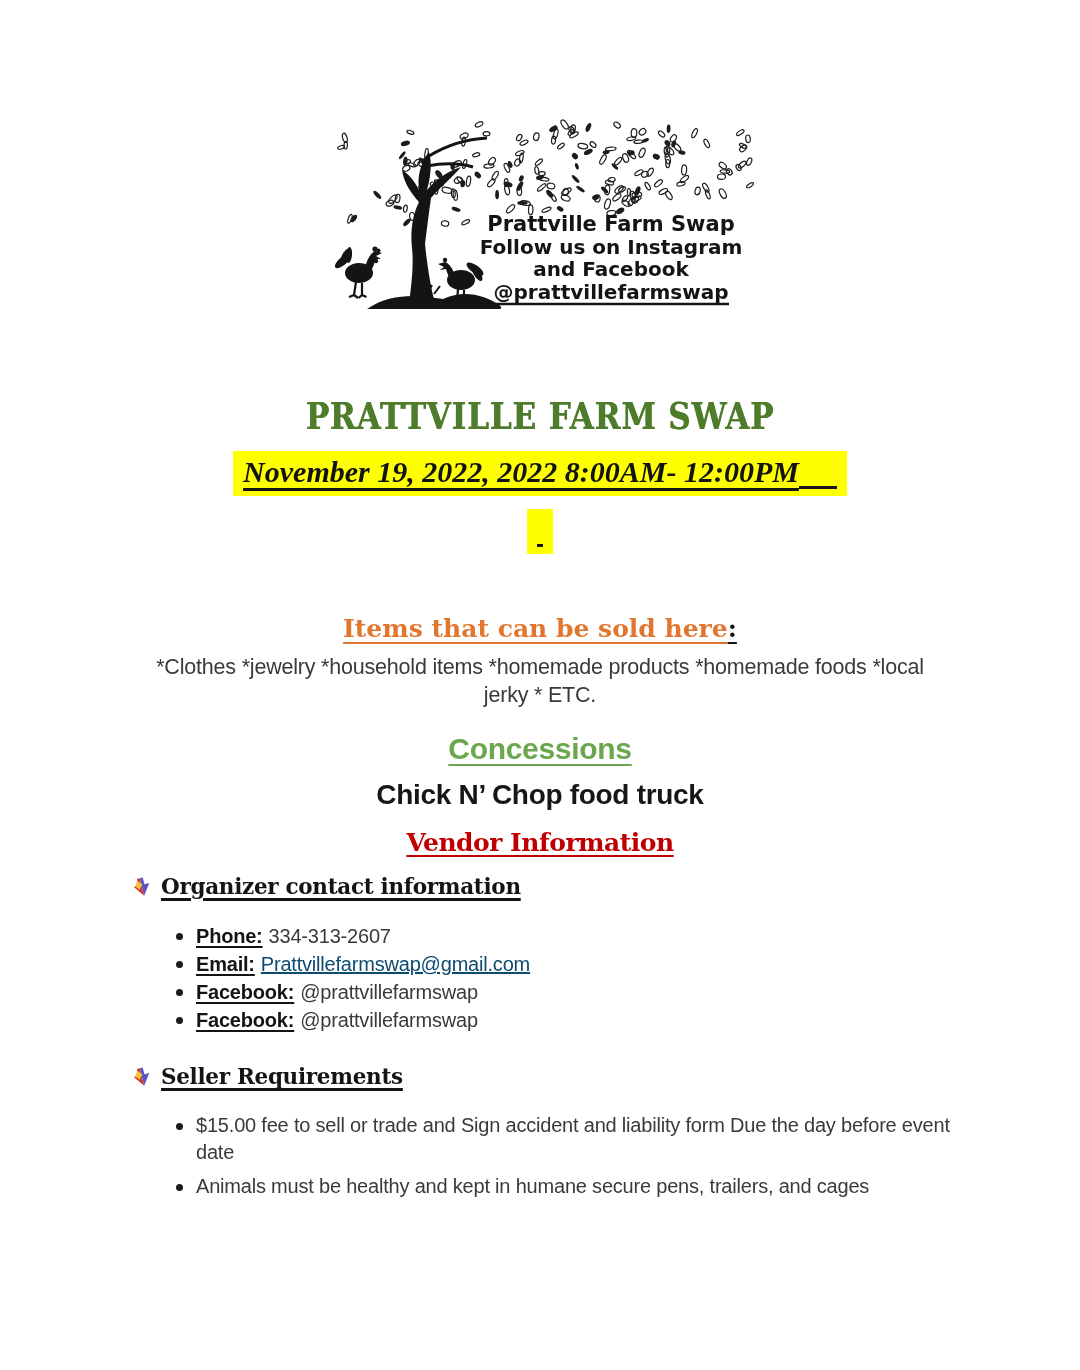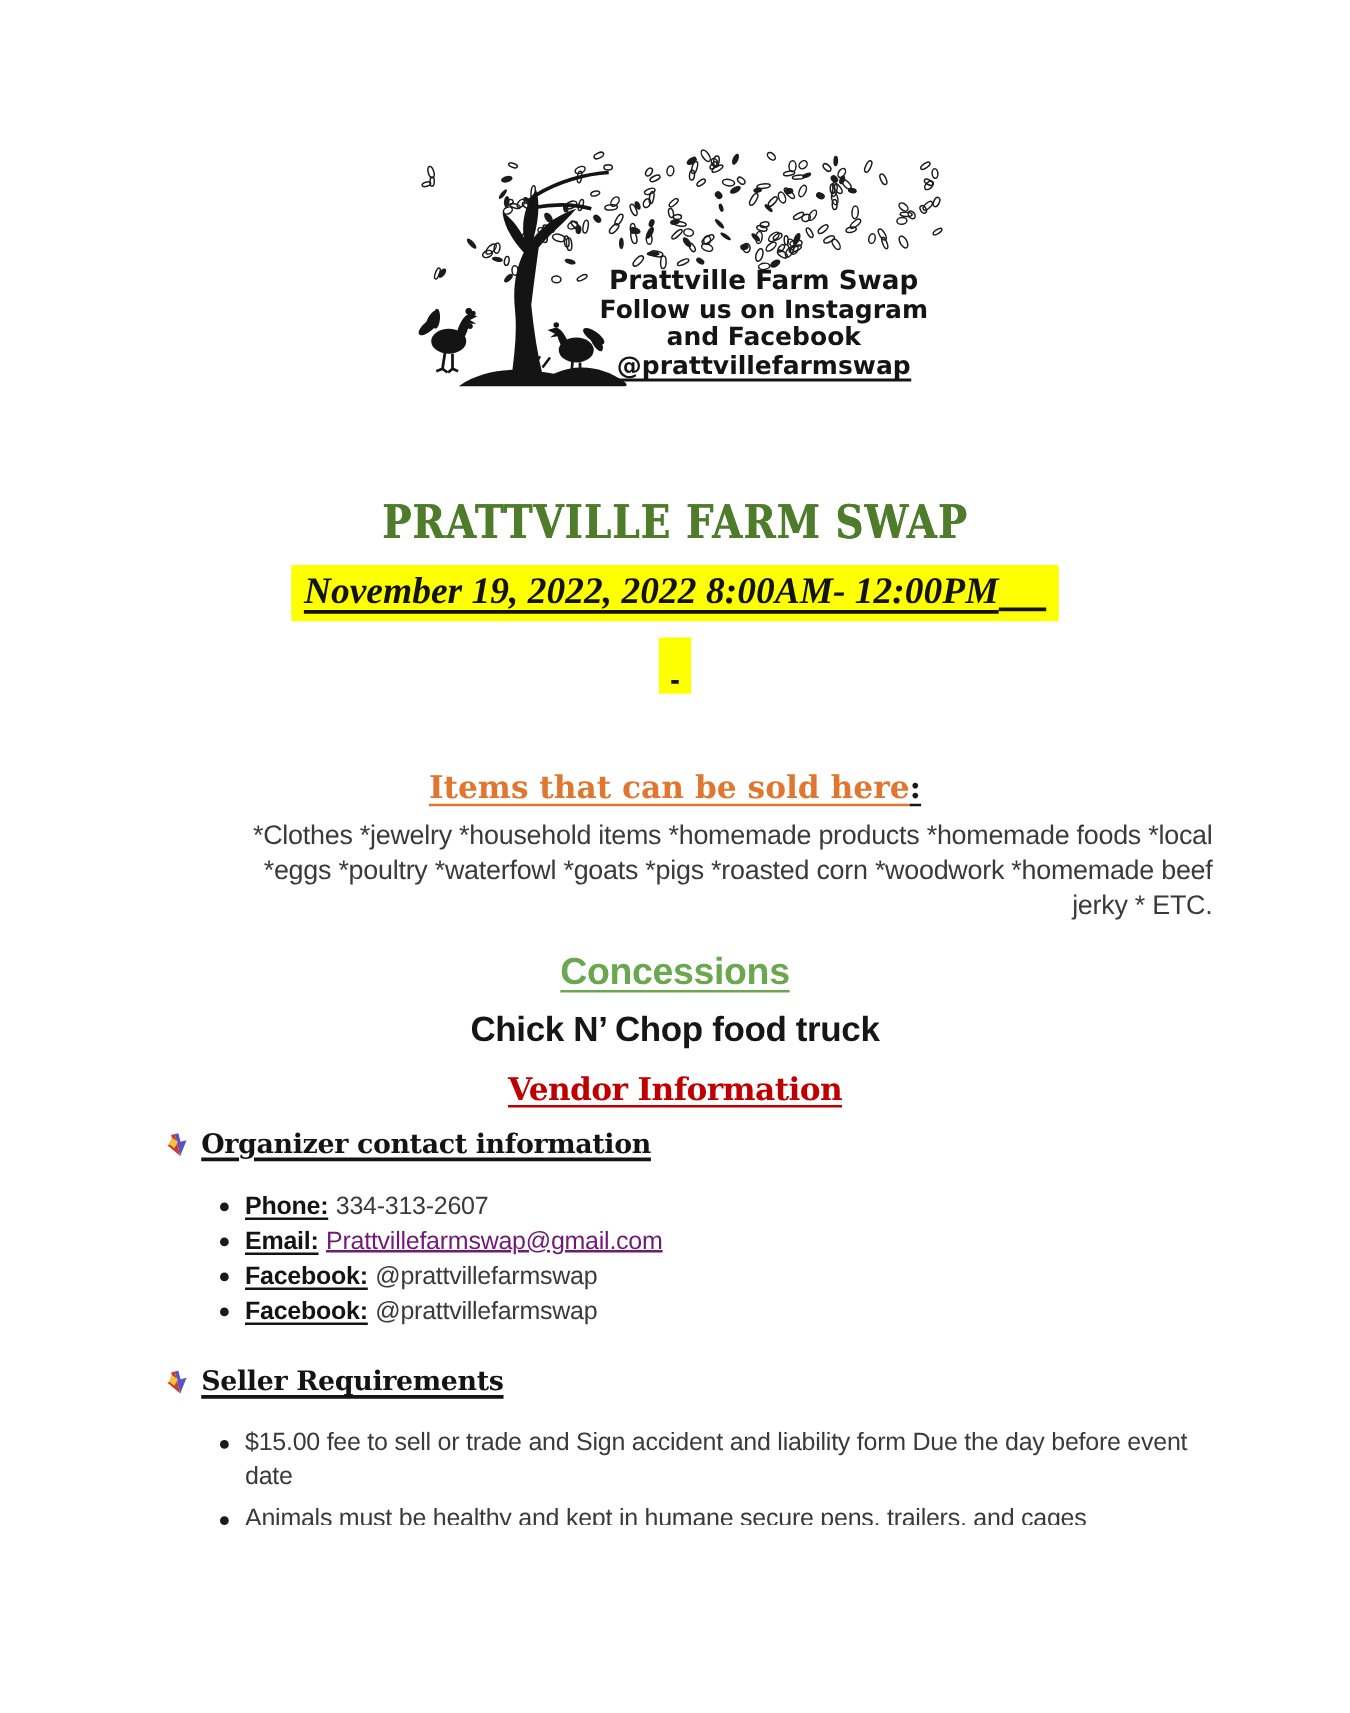--- a/index.html
+++ b/index.html
@@ -25,41 +25,41 @@
     font-family:"Liberation Serif",serif;font-style:italic;font-weight:bold;
     font-size:30px;color:#131313;padding:4px 10px 7px 10px;
   }
   .hl .ul{text-decoration:underline;text-decoration-thickness:3px;text-underline-offset:6px;}
   .hl .ext{display:inline-block;width:38px;height:1px;border-bottom:3px solid #161616;transform:translateY(7px);}
   .hl .ext-sm{width:6px;}
   
   .items-heading{margin-top:60px;text-align:center;font-family:"DejaVu Serif",serif;font-weight:bold;font-size:25px;}
   .items-heading .main{color:#e0762f;text-decoration:underline;text-decoration-thickness:2px;text-underline-offset:5px;}
   .items-heading .colon{color:#161616;text-decoration:underline;text-decoration-thickness:2px;text-underline-offset:5px;}
-  .items-body{margin:10px auto 0;width:860px;text-align:right;font-size:21.5px;line-height:28px;color:#3a3a3a;letter-spacing:-0.2px;}
+  .items-body{margin:10px auto 0;width:860px;text-align:center;font-size:21.5px;line-height:28px;color:#3a3a3a;letter-spacing:-0.2px;}
   
   .concessions{margin-top:23px;text-align:center;font-weight:bold;font-size:30px;color:#6aa74e;letter-spacing:-0.3px;}
   .concessions span{text-decoration:underline;text-decoration-thickness:2px;text-underline-offset:5px;}
   .food-truck{margin-top:13px;text-align:center;font-weight:bold;font-size:28px;color:#161616;letter-spacing:-0.3px;}
   .vendor-heading{margin-top:17px;text-align:center;font-family:"DejaVu Serif",serif;font-weight:bold;font-size:25px;color:#c00000;letter-spacing:-0.5px;}
   .vendor-heading span{text-decoration:underline;text-decoration-thickness:2px;text-underline-offset:4px;}
   
   .section-heading{margin-top:17px;padding-left:130px;display:flex;align-items:center;gap:7px;}
   .section-heading.second{margin-top:30px;}
   .section-heading .txt{
     font-family:"DejaVu Serif",serif;font-weight:bold;font-size:21.5px;color:#141414;
     letter-spacing:-0.3px;text-decoration:underline;text-decoration-thickness:2.5px;text-underline-offset:4px;
   }
   .arrow-ico{width:24px;height:22px;flex:0 0 auto;}
   
   .blist{margin-top:23px;padding-left:176px;}
   .blist .row{display:flex;gap:13px;line-height:28px;font-size:20px;color:#3a3a3a;letter-spacing:-0.2px;}
   .blist .dot{width:7px;height:7px;border-radius:50%;background:#1a1a1a;flex:0 0 auto;margin-top:11px;}
   .blist .lbl{font-weight:bold;color:#141414;text-decoration:underline;text-decoration-thickness:2px;text-underline-offset:3px;margin-right:6px;}
-  .blist a{color:#701a75;text-decoration:underline;cursor:pointer;}
+  .blist a{color:#0c4a6e;text-decoration:underline;cursor:pointer;}
   .req .row{line-height:27px;margin-bottom:7px;}
   .req .txt-wrap{max-width:756px;}
 </style>
 </head>
 <body>
 
 <div class="page">
 
   <div class="logo-wrap">
     <svg class="logo-svg" viewBox="0 0 430 198">
@@ -298,21 +298,20 @@
   </div>
   <div class="date-line">
     <span class="hl"><span class="ext ext-sm"></span></span>
   </div>
 
   <div class="items-heading">
     <span class="main">Items that can be sold here</span><span class="colon">:</span>
   </div>
   <div class="items-body">
     <div>*Clothes *jewelry *household items *homemade products *homemade foods *local</div>
-    <div>*eggs *poultry *waterfowl *goats *pigs *roasted corn *woodwork *homemade beef</div>
     <div>jerky * ETC.</div>
   </div>
 
   <div class="concessions">
     <span>Concessions</span>
   </div>
   <div class="food-truck">Chick N’ Chop food truck</div>
 
   <div class="vendor-heading">
     <span>Vendor Information</span>

